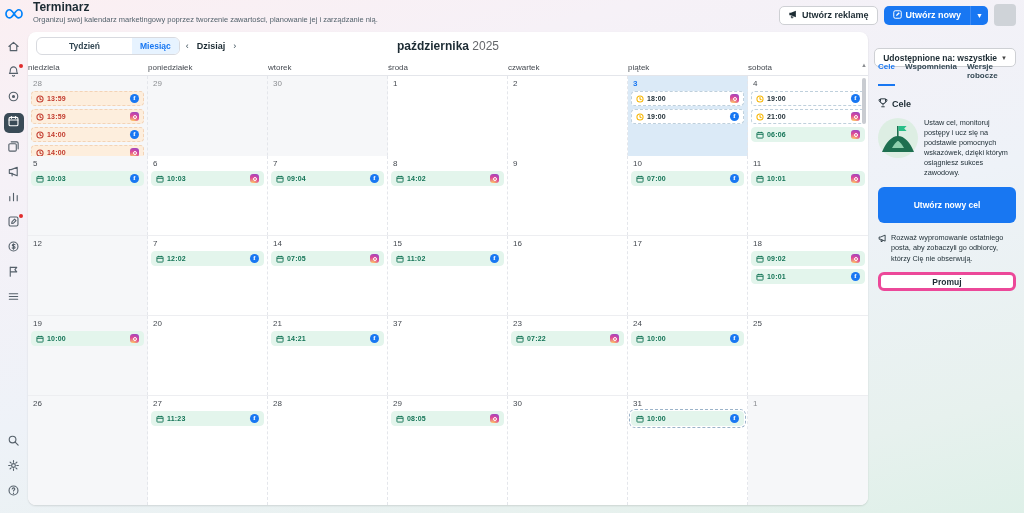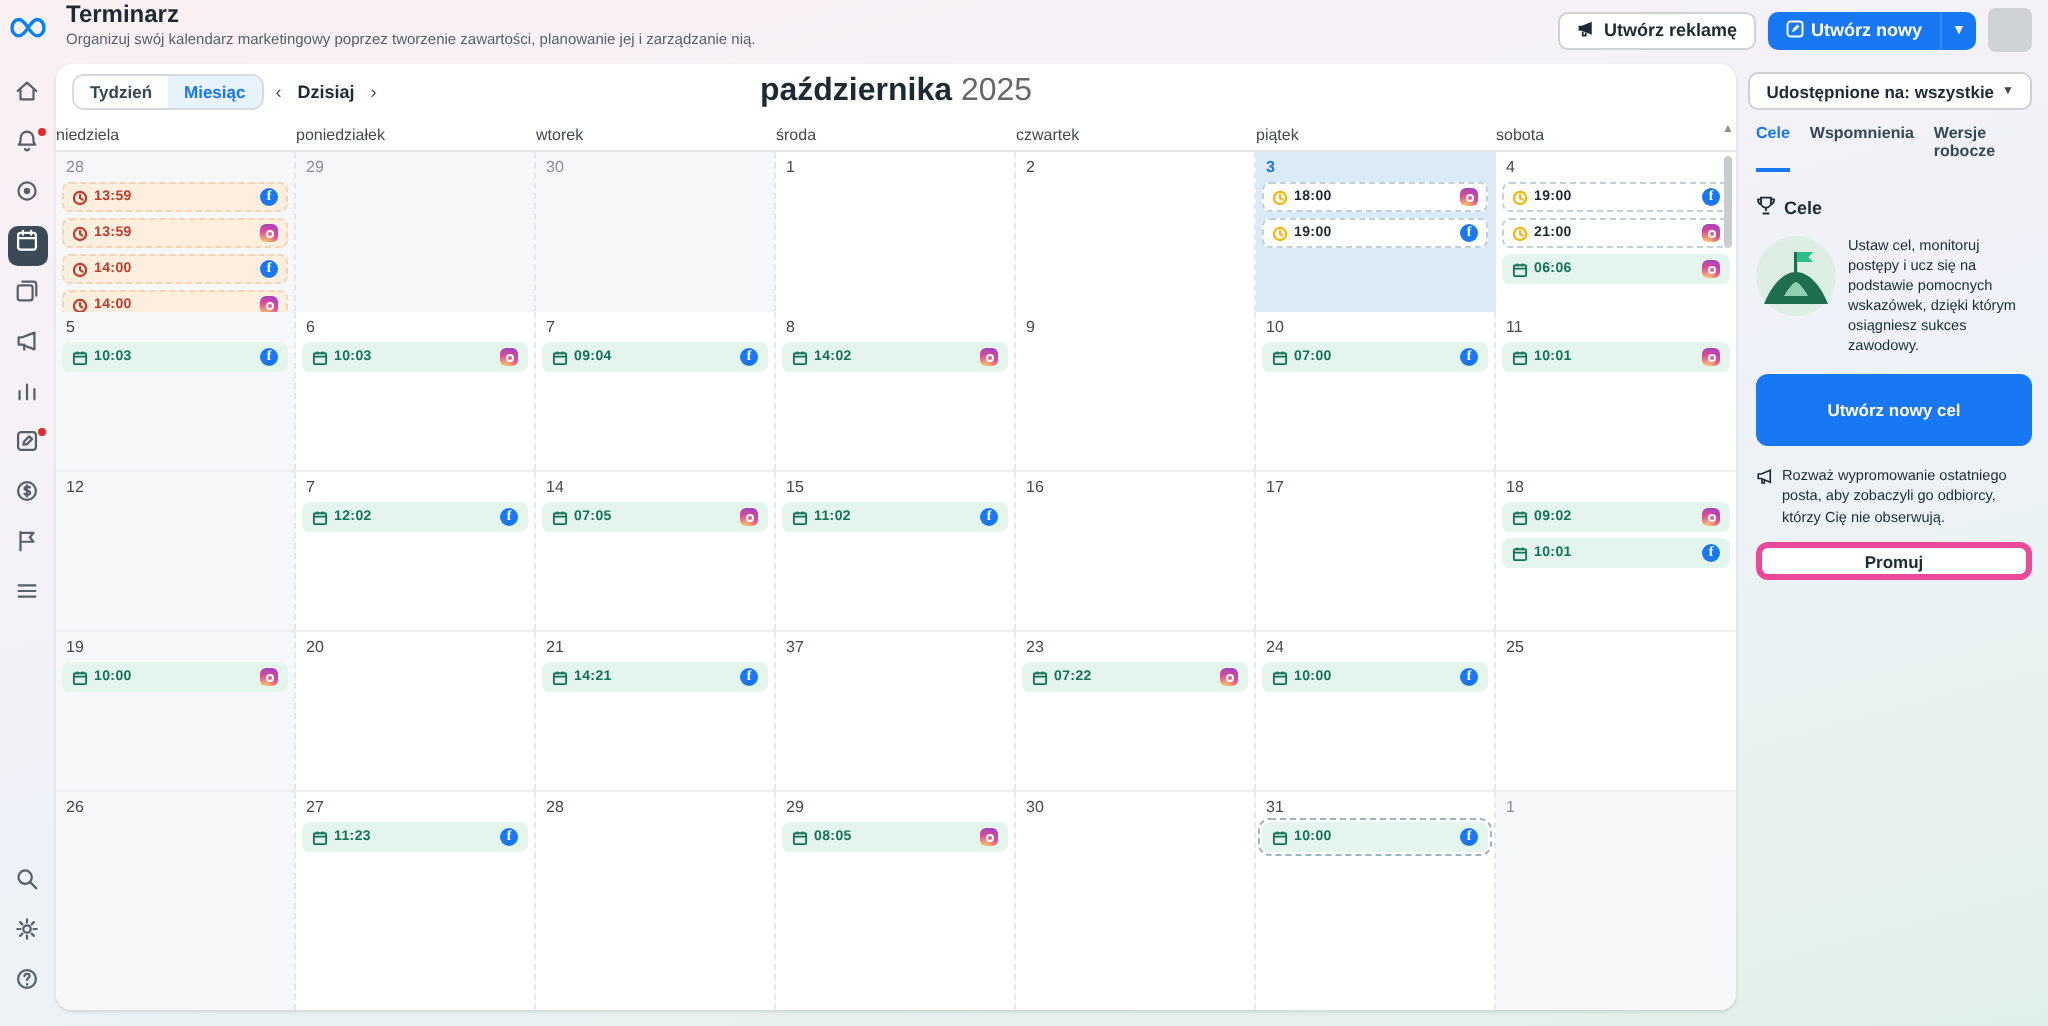--- a/index.html
+++ b/index.html
@@ -26,32 +26,32 @@
   
   .rail { position:absolute; left:0; top:30px; bottom:0; width:27px; display:flex; flex-direction:column; align-items:center; padding:8px 0 6px; }
   .rail-icon { position:relative; width:20px; height:20px; display:flex; align-items:center; justify-content:center;
                color:#55606a; cursor:pointer; margin-bottom:5px; border-radius:5px; }
   .rail-icon.active { background:#3a4b57; color:#fff; }
   .rail-icon .dot { position:absolute; top:1px; right:1px; width:4px; height:4px; border-radius:50%; background:#e02b2b; }
   .rail-spacer { flex:1; }
   
   .filters { position:absolute; top:36px; right:8px; display:flex; gap:6px; }
   .filter-pill { display:flex; align-items:center; gap:4px; background:#fff; border:1px solid #ced0d4; border-radius:5px;
-                 height:19px; padding:4px 8px; font-size:8.5px; font-weight:bold; color:#1c2b33; cursor:pointer; }
+                 height:19px; padding:4px 8px; font-size:8.5px; font-weight:bold; color:#1c2b33; cursor:pointer;margin-top:12px; }
   .filter-pill .caret { font-size:6px; color:#444; }
   
   .card { position:absolute; left:28px; top:32px; width:840px; bottom:8px; background:#fff;
           border-radius:8px; box-shadow:0 1px 2px rgba(0,0,0,.12); display:flex; flex-direction:column; overflow:hidden; }
   .controls { display:flex; align-items:center; height:28px; padding:0 8px; position:relative; }
   .toggle { display:flex; border:1px solid #d8dadf; border-radius:6px; overflow:hidden; }
-  .toggle .seg { font-size:8.5px; font-weight:bold; padding:3px 8px; color:#344854; cursor:pointer; background:#fff; }
+  .toggle .seg { font-size:8.5px; font-weight:bold; padding:3px 8px; color:#344854; cursor:pointer; background:#fff;margin-left:24px; }
   .toggle .seg.active { background:#e7f3ff; color:#1877f2; }
   .nav-arrow { font-size:9px; color:#344854; padding:0 6px; cursor:pointer; }
   .today-btn { font-size:9px; font-weight:bold; color:#1c2b33; cursor:pointer; padding:0 2px; }
-  .cal-title { position:absolute; left:0; right:0; text-align:center; font-size:16px; pointer-events:none; }
+  .cal-title { position:absolute; left:0; right:0; text-align:center; font-size:12px; pointer-events:none; }
   .cal-title b { color:#1c2b33; }
   .cal-title span { color:#65676b; }
   
   .dow-row { display:grid; grid-template-columns:repeat(7,1fr); height:16px; border-bottom:1px solid #e4e6eb; }
   .dow { font-size:8px; color:#444950; line-height:16px; }
   
   .weeks { flex:1; display:flex; flex-direction:column; position:relative; }
   .week { display:grid; grid-template-columns:repeat(7,1fr); height:80px; border-bottom:1px solid #edeef1; }
   .week:first-child { height:106px; }
   .week:last-child { flex:1; border-bottom:none; }

